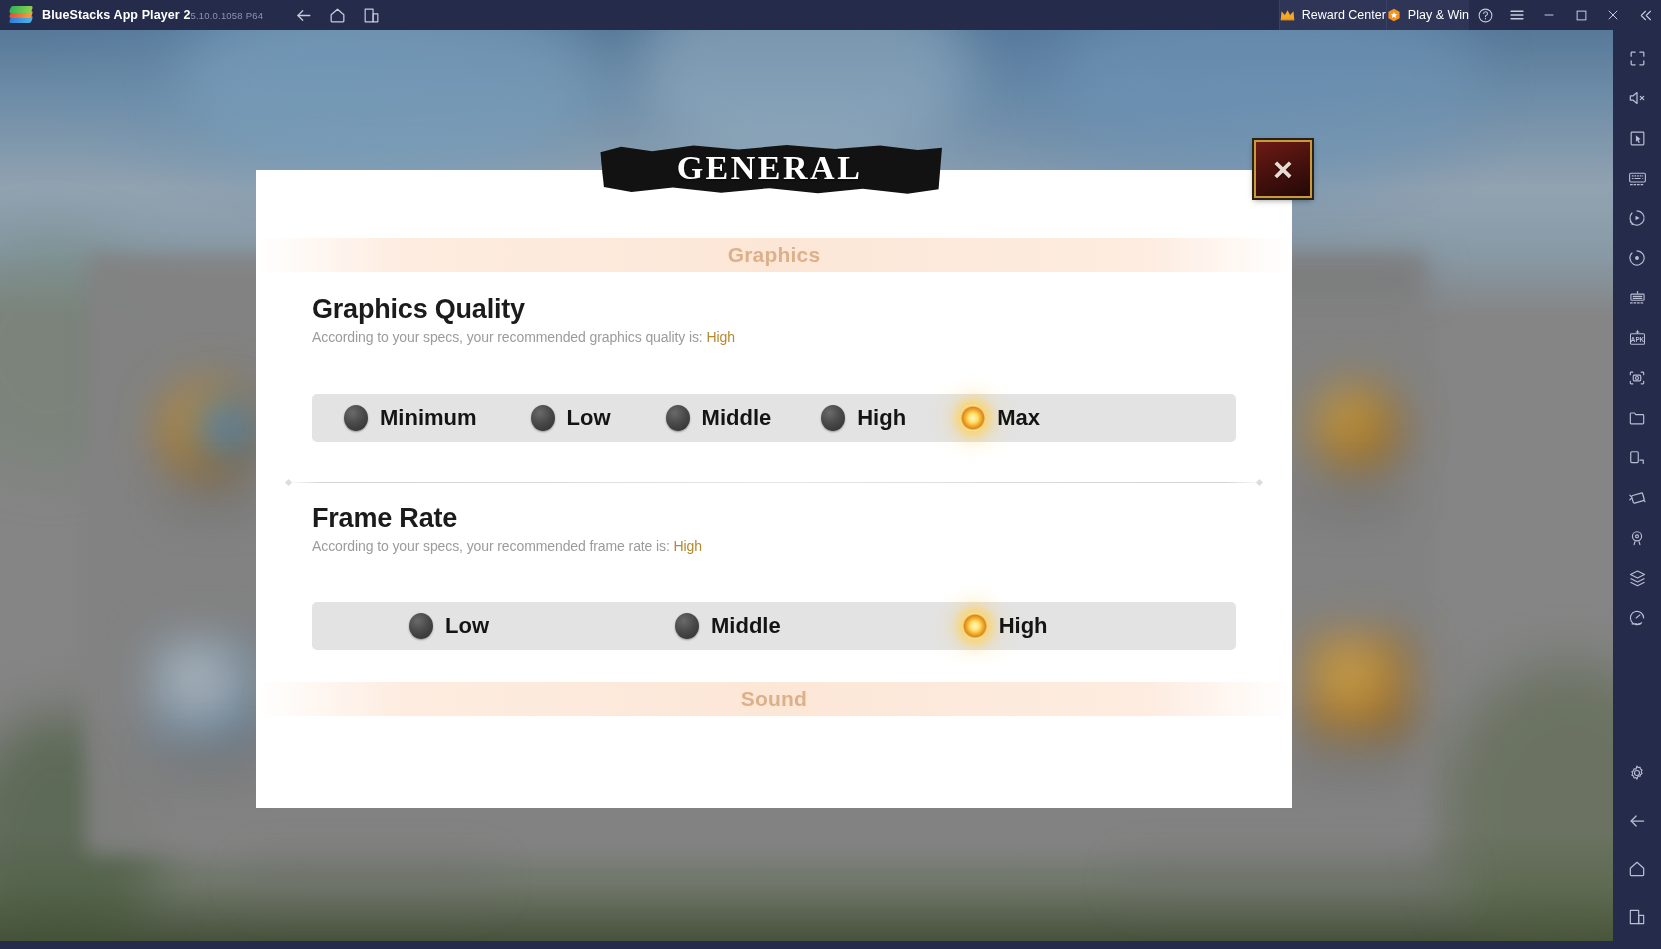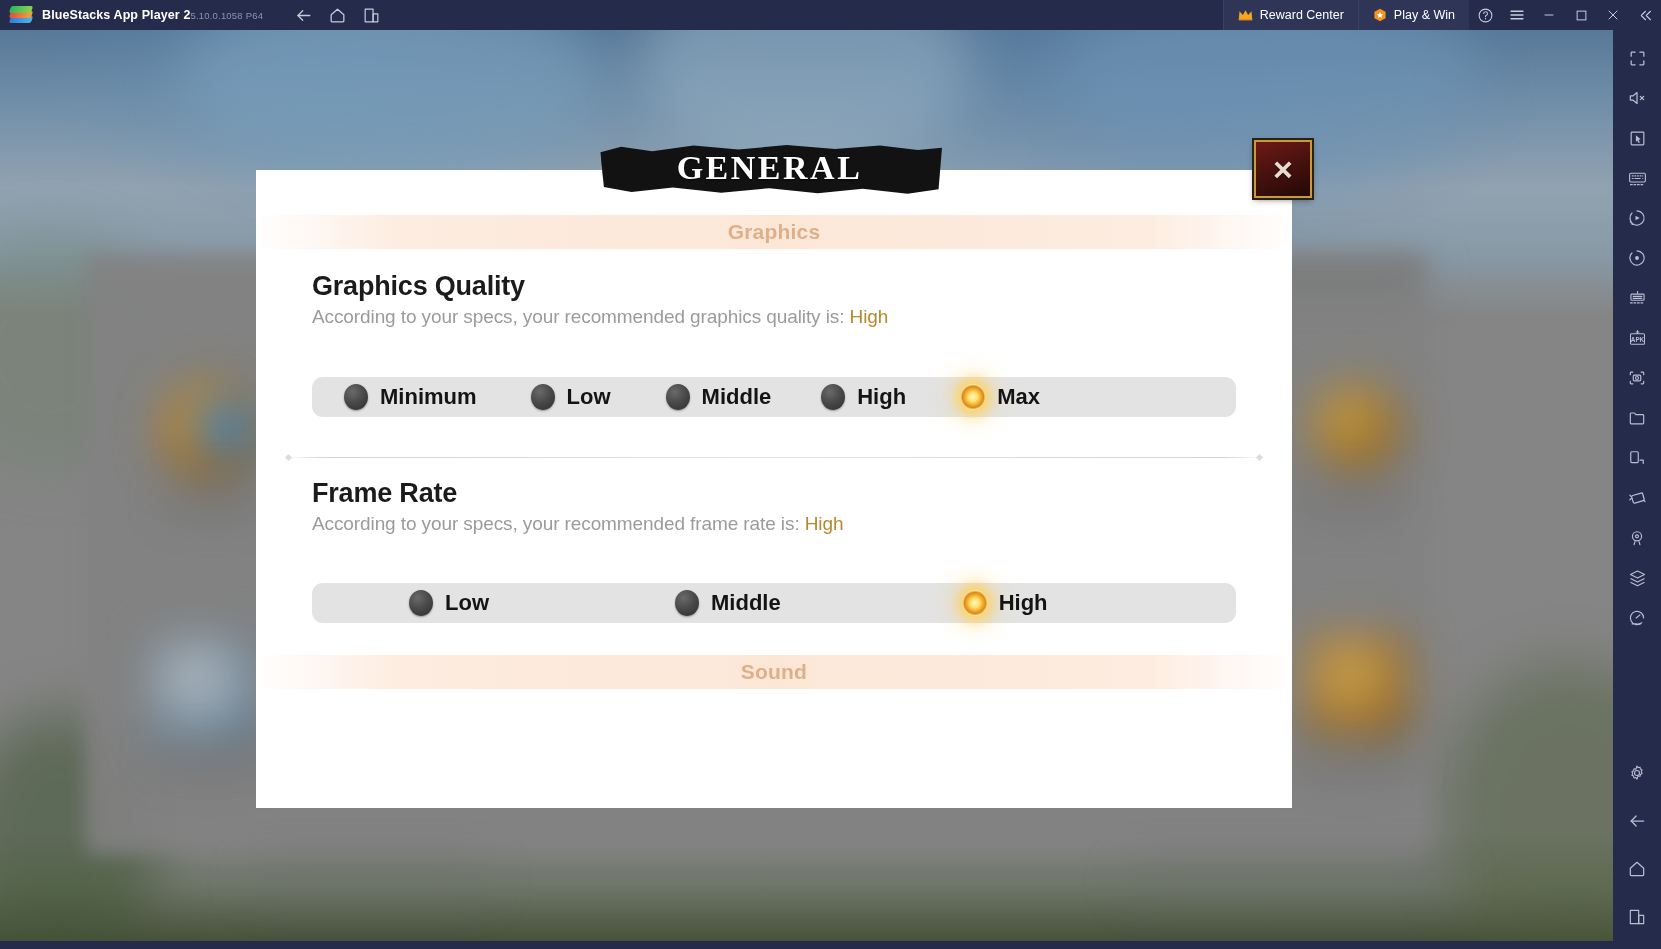--- a/index.html
+++ b/index.html
@@ -38,21 +38,21 @@
   .tb-icon {
     width: 28px; height: 24px; display: flex; align-items: center; justify-content: center;
     cursor: pointer; border-radius: 3px;
   }
   .tb-icon svg { display: block; }
 
   .tb-spacer { flex: 1 1 auto; }
 
   .tb-pill {
     display: flex; align-items: center; gap: 7px;
-    height: 30px; padding: 0 14px;
+    height: 30px; padding: 0 0;
     background: #2e3556; color: #ffffff; font-size: 12.5px;
     cursor: pointer; border-left: 1px solid #3a4166;
     white-space: nowrap;
   }
   .crown {
     width: 15px; height: 12px; position: relative; flex: 0 0 auto;
   }
   .crown svg { display:block; }
   .playwin-dot {
     width: 14px; height: 14px; flex: 0 0 auto;
@@ -183,29 +183,29 @@
     font-weight: bold;
     letter-spacing: .2px;
   }
 
   .setting-title {
     font-size: 27px; font-weight: bold; color: #1b1b1b;
     letter-spacing: -.2px;
     font-family: "Liberation Sans", sans-serif;
   }
   .setting-sub {
-    font-size: 19px; color: #9b9b9b; margin-top: 4px;
+    font-size: 14px; color: #9b9b9b; margin-top: 4px;
     letter-spacing: -.1px;
   }
   .setting-sub .hl { color: #b5892f; }
 
   .optbar {
     background: #e3e3e3;
-    border-radius: 11px;
-    height: 40px;
+    border-radius: 5px;
+    height: 48px;
     display: flex; align-items: center;
     position: relative;
   }
   .opt {
     display: flex; align-items: center; gap: 12px;
     cursor: pointer;
     position: relative;
     height: 100%;
   }
   .radio {
@@ -417,21 +417,21 @@
     </div>
 
     <div class="panel">
       <div class="torn top"></div>
       <div class="torn left"></div>
       <div class="torn right"></div>
       <div class="torn bottom"></div>
 
       <div class="panel-inner">
 
-        <div class="section-band" style="margin-top:45px;">
+        <div class="section-band" style="margin-top:68px;">
           <span class="lbl">Graphics</span>
         </div>
 
         <div style="padding:22px 56px 0 56px;">
           <div class="setting-title">Graphics Quality</div>
           <div class="setting-sub">
             <span>According to your specs, your recommended graphics quality is: </span><span class="hl">High</span>
           </div>
 
           <div class="optbar" style="margin-top:49px;">

